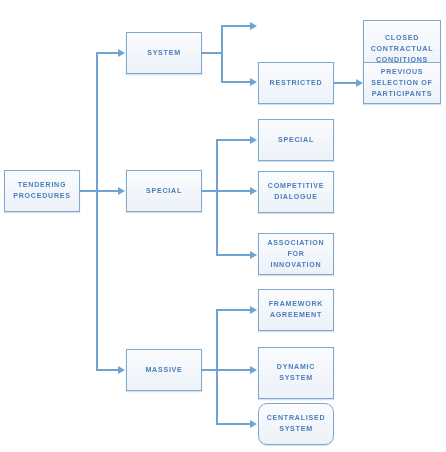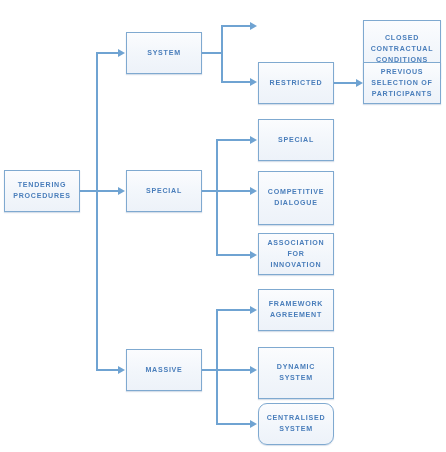--- a/index.html
+++ b/index.html
@@ -122,21 +122,21 @@
 
 
   <div class="node" style="left:258px; top:62px; width:76px; height:42px;">
     <span class="node-label">RESTRICTED</span>
   </div>
 
   <div class="node" style="left:258px; top:119px; width:76px; height:42px;">
     <span class="node-label">SPECIAL</span>
   </div>
 
-  <div class="node" style="left:258px; top:171px; width:76px; height:54px;">
+  <div class="node" style="left:258px; top:171px; width:76px; height:42px;">
     <span class="node-label">COMPETITIVE
 DIALOGUE</span>
   </div>
 
   <div class="node" style="left:258px; top:233px; width:76px; height:42px;">
     <span class="node-label">ASSOCIATION FOR
 INNOVATION</span>
   </div>
 
   <div class="node" style="left:258px; top:289px; width:76px; height:42px;">

